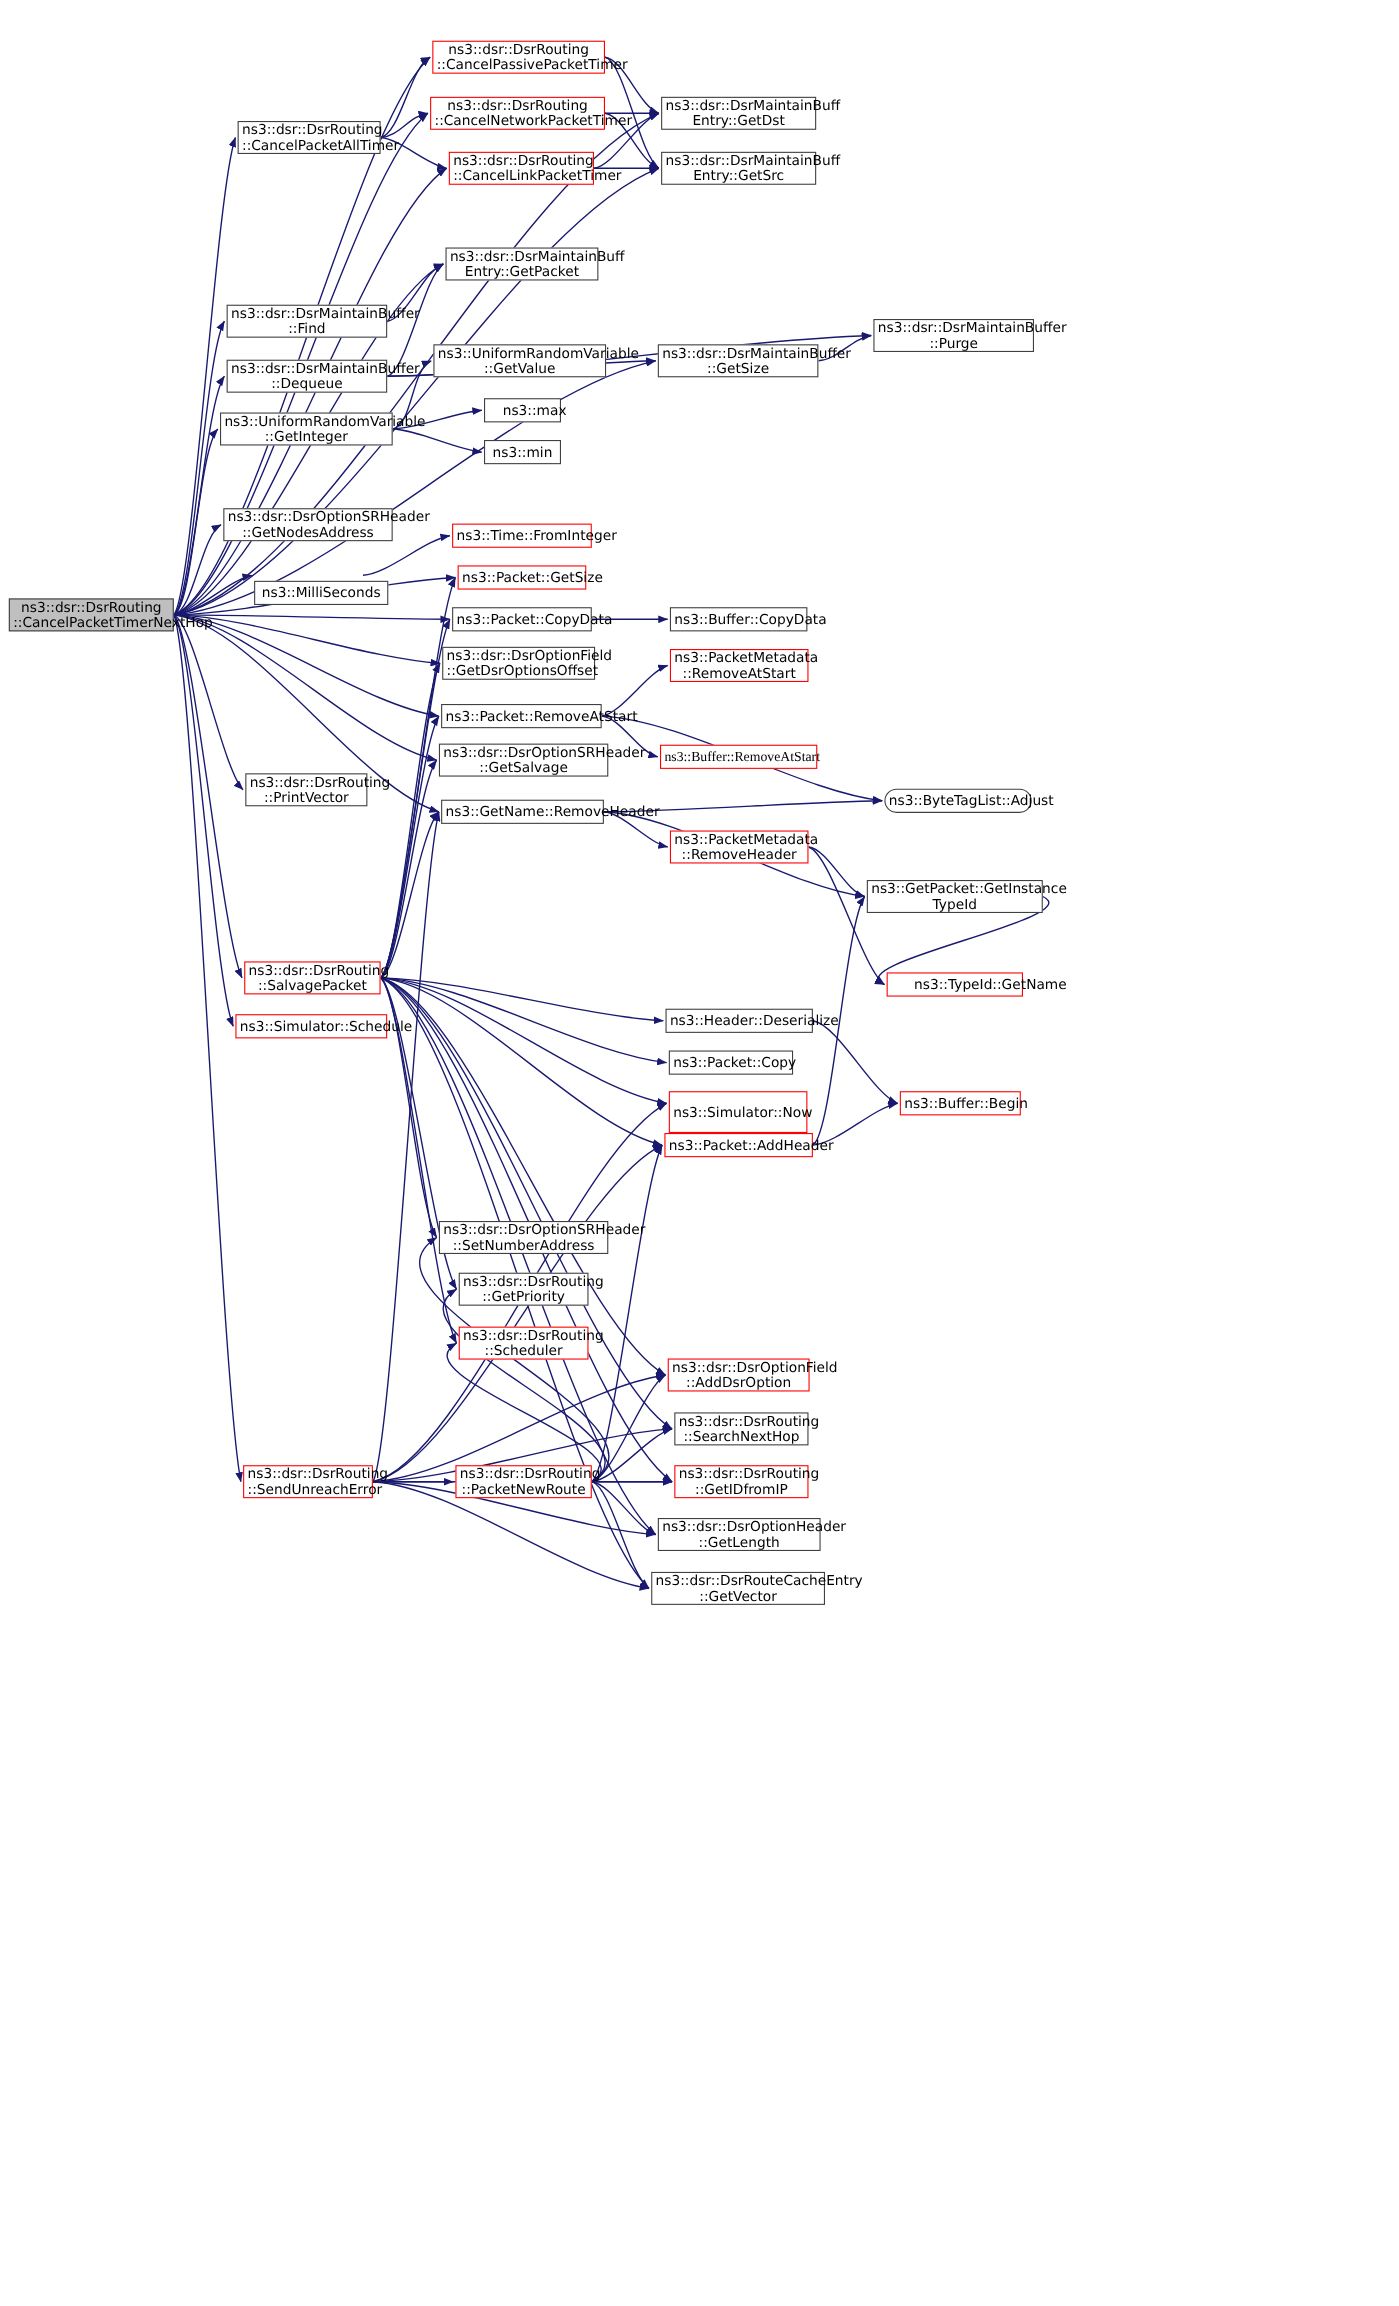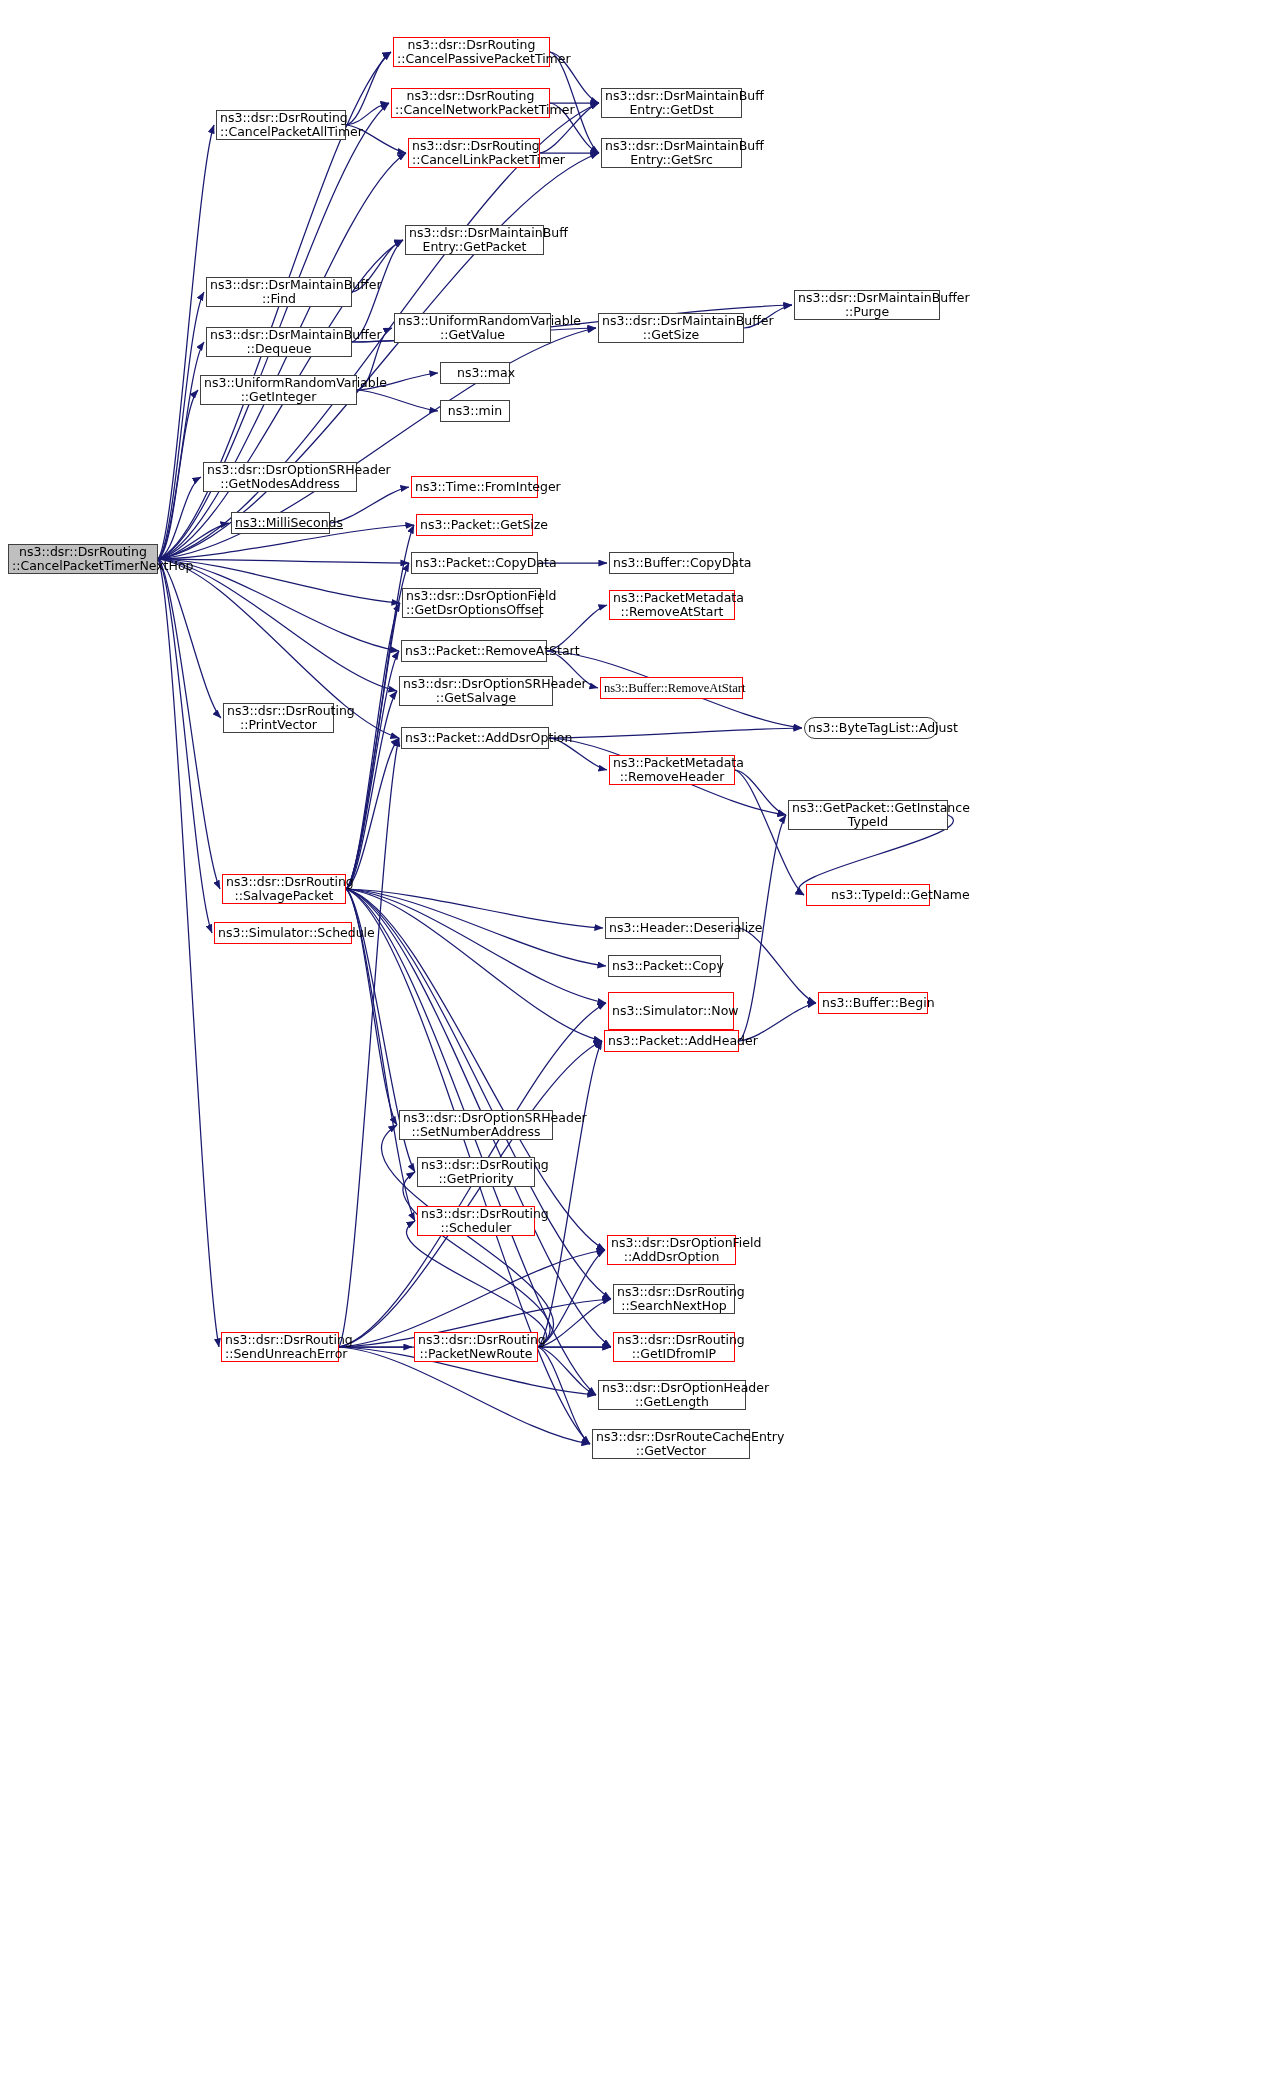--- a/index.html
+++ b/index.html
@@ -142,34 +142,34 @@
       <div class="node" style="left: 200px; top: 375px; width: 157px; height: 30px;"><span>ns3::UniformRandomVariable
 ::GetInteger</span></div>
       <div class="node" style="left: 440px; top: 362px; width: 70px; height: 22px; padding-left: 16px;"><span>ns3::max</span></div>
       <div class="node" style="left: 440px; top: 400px; width: 70px; height: 22px;"><span>ns3::min</span></div>
       <div class="node" style="left: 598px; top: 313px; width: 146px; height: 30px;"><span>ns3::dsr::DsrMaintainBuffer
 ::GetSize</span></div>
       <div class="node" style="left: 794px; top: 290px; width: 146px; height: 30px;"><span>ns3::dsr::DsrMaintainBuffer
 ::Purge</span></div>
       <div class="node" style="left: 203px; top: 462px; width: 154px; height: 30px;"><span>ns3::dsr::DsrOptionSRHeader
 ::GetNodesAddress</span></div>
-      <div class="node" style="left: 231px; top: 512px; width: 99px; height: 22px; text-decoration: underline;"><span>ns3::MilliSeconds</span></div>
+      <div class="node" style="left: 231px; top: 528px; width: 122px; height: 22px;"><span>ns3::MilliSeconds</span></div>
       <div class="node red" style="left: 411px; top: 476px; width: 127px; height: 22px;"><span>ns3::Time::FromInteger</span></div>
       <div class="node red" style="left: 416px; top: 514px; width: 117px; height: 22px;"><span>ns3::Packet::GetSize</span></div>
       <div class="node" style="left: 411px; top: 552px; width: 127px; height: 22px;"><span>ns3::Packet::CopyData</span></div>
       <div class="node" style="left: 609px; top: 552px; width: 125px; height: 22px;"><span>ns3::Buffer::CopyData</span></div>
       <div class="node" style="left: 402px; top: 588px; width: 139px; height: 30px;"><span>ns3::dsr::DsrOptionField
 ::GetDsrOptionsOffset</span></div>
       <div class="node red" style="left: 609px; top: 590px; width: 126px; height: 30px;"><span>ns3::PacketMetadata
 ::RemoveAtStart</span></div>
       <div class="node" style="left: 401px; top: 640px; width: 146px; height: 22px;"><span>ns3::Packet::RemoveAtStart</span></div>
       <div class="node" style="left: 399px; top: 676px; width: 154px; height: 30px;"><span>ns3::dsr::DsrOptionSRHeader
 ::GetSalvage</span></div>
       <div class="node red" style="left: 600px; top: 677px; width: 143px; height: 22px; font-family: Liberation Serif, serif;"><span>ns3::Buffer::RemoveAtStart</span></div>
-      <div class="node" style="left: 401px; top: 727px; width: 148px; height: 22px;"><span>ns3::Packet::AddDsrOption</span></div>
+      <div class="node" style="left: 401px; top: 727px; width: 148px; height: 22px;"><span>ns3::GetName::RemoveHeader</span></div>
       <div class="node" style="left: 804px; top: 717px; width: 134px; height: 22px; border-radius: 11px;"><span>ns3::ByteTagList::Adjust</span></div>
       <div class="node red" style="left: 609px; top: 755px; width: 126px; height: 30px;"><span>ns3::PacketMetadata
 ::RemoveHeader</span></div>
       <div class="node" style="left: 788px; top: 800px; width: 160px; height: 30px;"><span>ns3::GetPacket::GetInstance
 TypeId</span></div>
       <div class="node" style="left: 223px; top: 703px; width: 111px; height: 30px;"><span>ns3::dsr::DsrRouting
 ::PrintVector</span></div>
       <div class="node red" style="left: 222px; top: 874px; width: 124px; height: 30px;"><span>ns3::dsr::DsrRouting
 ::SalvagePacket</span></div>
       <div class="node red" style="left: 214px; top: 922px; width: 138px; height: 22px;"><span>ns3::Simulator::Schedule</span></div>

